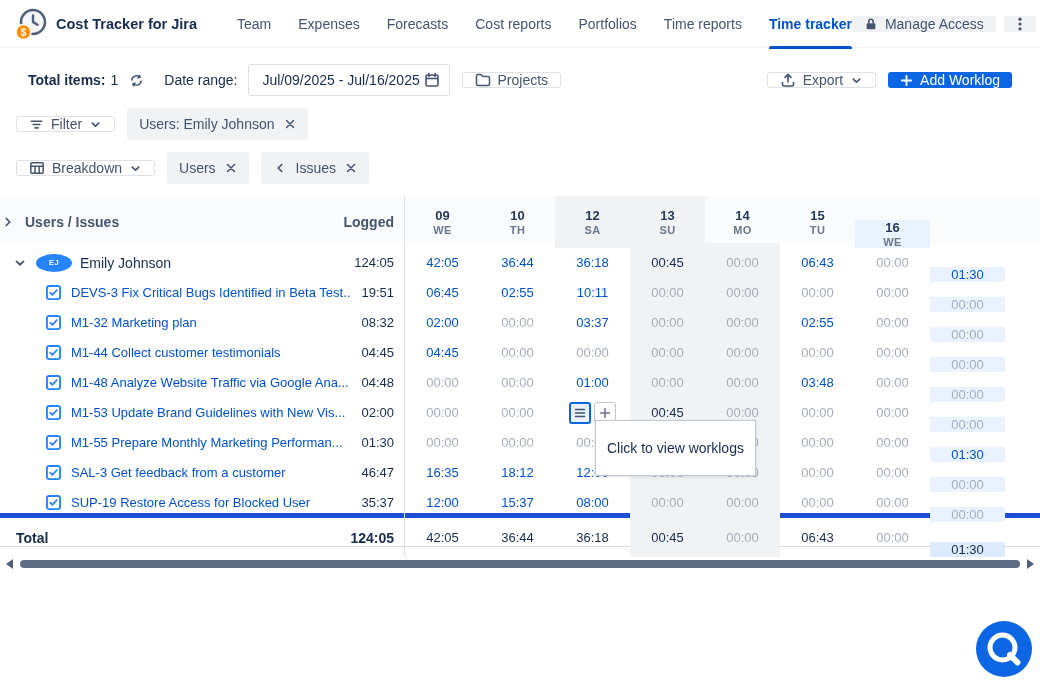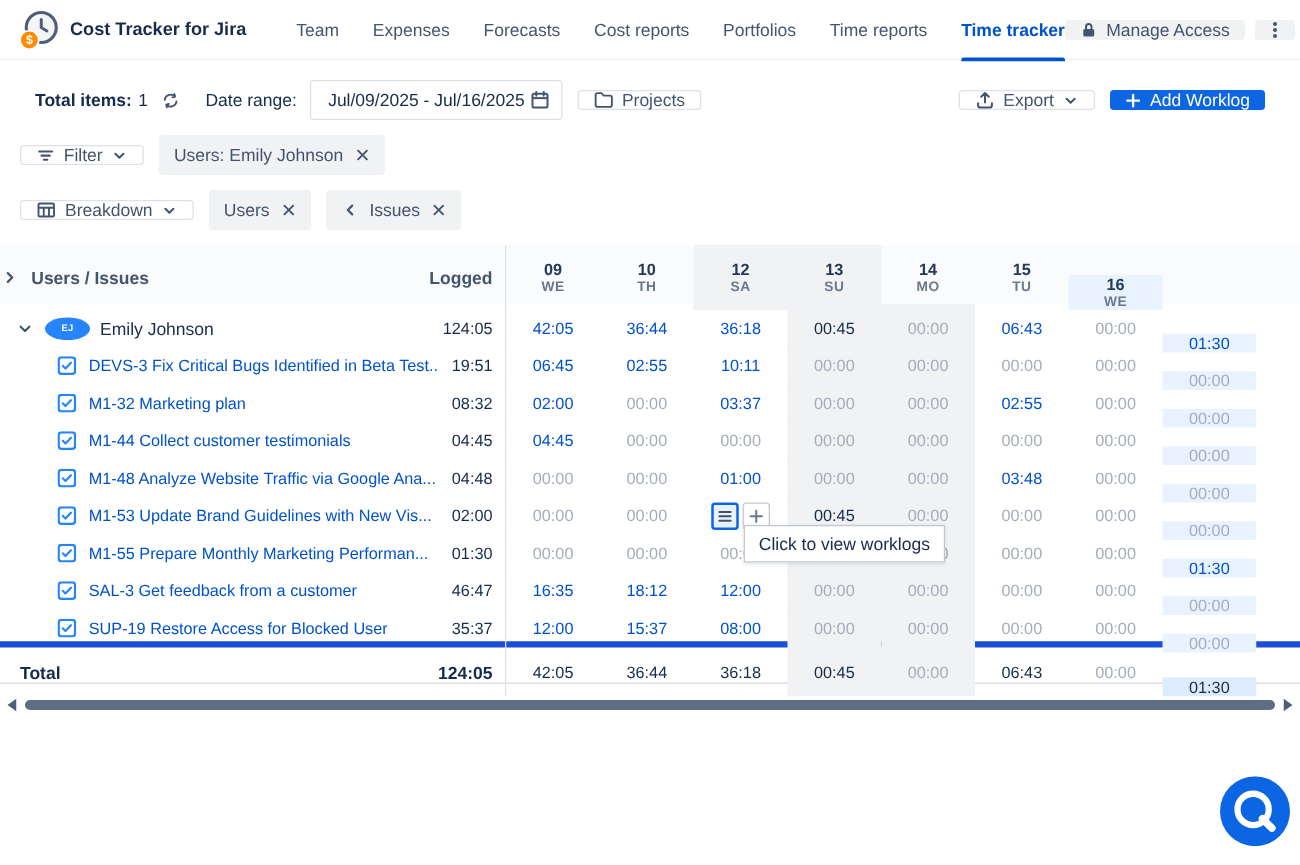--- a/index.html
+++ b/index.html
@@ -65,21 +65,21 @@
 
   .day-cell { display:flex; align-items:center; justify-content:center; font-size:13px; cursor:pointer; }
   .muted { color:#A5ADBA; }
   .link { color:#0052CC; }
   .dark { color:#172B4D; }
 
   .hover-cell { position:relative; }
   .cell-actions { display:flex; gap:3px; align-items:center; }
   .cell-btn { width:22px; height:22px; border-radius:3px; background:#fff; border:1px solid #C1C7D0; display:inline-flex; align-items:center; justify-content:center; cursor:pointer; }
   .cell-btn.active { border:2px solid #0C66E4; background:#E9F2FF; }
-  .tooltip { position:absolute; top:27px; left:40px; background:#fff; border:1px solid #C1C7D0; box-shadow:0 1px 3px rgba(9,30,66,.13); padding:6px 11px; font-size:14px; color:#172B4D; white-space:nowrap; z-index:30; }
+  .tooltip { position:absolute; top:27px; left:40px; background:#fff; border:1px solid #C1C7D0; box-shadow:0 1px 3px rgba(9,30,66,.13); padding:19px 11px; font-size:14px; color:#172B4D; white-space:nowrap; z-index:30; }
 
   .t-total { height:34px; border-top:5px solid #1d4ed8; border-bottom:1px solid #D5D9E0; }
   .tfirst { display:flex; align-items:center; padding-left:16px; border-right:1px solid #DFE1E6; font-weight:700; font-size:14px; }
   .total-logged { font-weight:700; font-size:14px; color:#172B4D; }
   .t-total .day-cell.today { background:#DEEBFF; }
 
   .hscroll { display:flex; align-items:center; gap:7px; margin:10px 6px 0; height:14px; }
   .arr { width:0; height:0; border-top:5px solid transparent; border-bottom:5px solid transparent; cursor:pointer; }
   .arr.left { border-right:7px solid #505F79; }
   .arr.right { border-left:7px solid #505F79; }

